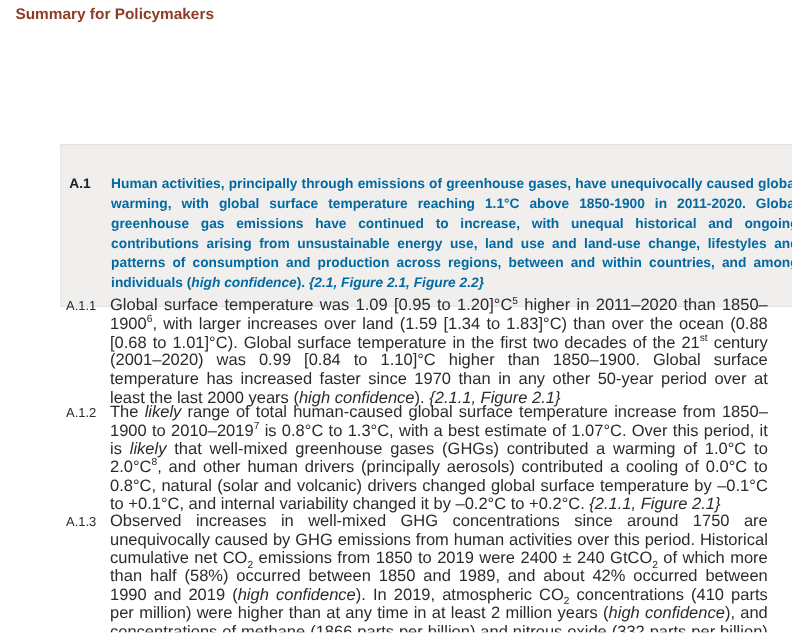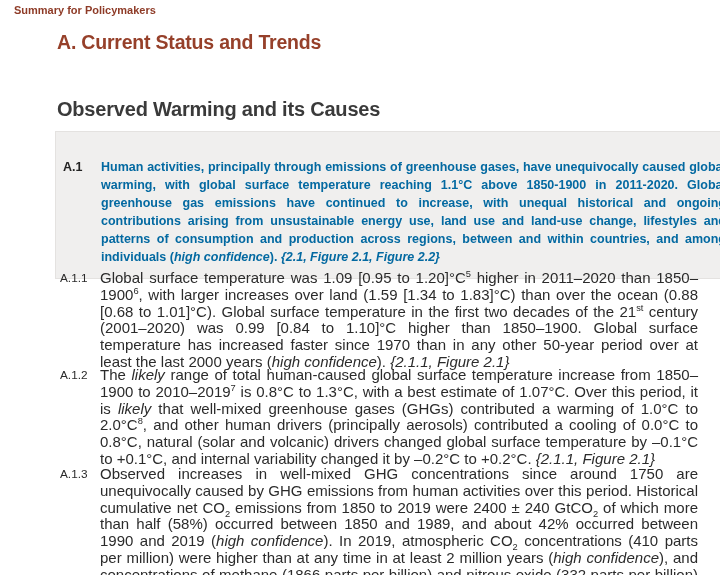--- a/index.html
+++ b/index.html
@@ -12,21 +12,21 @@
     position: relative;
     width: 720px;
     height: 575px;
     background: #ffffff;
     overflow: hidden;
   }
   .running-header {
     position: absolute;
     left: 14px;
     top: 4px;
-    font-size: 11px;
+    font-size: 14px;
     font-weight: bold;
     color: #8e3b27;
     text-align: center;
   }
   .section-title {
     position: absolute;
     left: 57px;
     top: 31px;
     margin: 0;
     font-size: 19.5px;
@@ -105,23 +105,21 @@
   sup { vertical-align: super; }
   sub { vertical-align: sub; }
 </style>
 </head>
 <body>
 
 <div class="page">
 
   <div class="running-header">Summary for Policymakers</div>
 
-  <h1 class="section-title">A. Current Status and Trends</h1>
 
-  <h2 class="subsection-title">Observed Warming and its Causes</h2>
 
   <div class="statement-box">
     <div class="stmt-row">
       <span class="stmt-label">A.1</span>
       <p class="stmt-text"><span>Human activities, principally through emissions of greenhouse gases, have unequivocally caused global warming, with global surface temperature reaching 1.1°C above 1850-1900 in 2011-2020. Global greenhouse gas emissions have continued to increase, with unequal historical and ongoing contributions arising from unsustainable energy use, land use and land-use change, lifestyles and patterns of consumption and production across regions, between and within countries, and among individuals (</span><span style="font-style: italic;">high confidence</span><span>). </span><span style="font-style: italic;">{2.1, Figure 2.1, Figure 2.2}</span></p>
     </div>
   </div>
 
   <div class="numbered-para para-a11">
     <span class="para-label">A.1.1</span>

